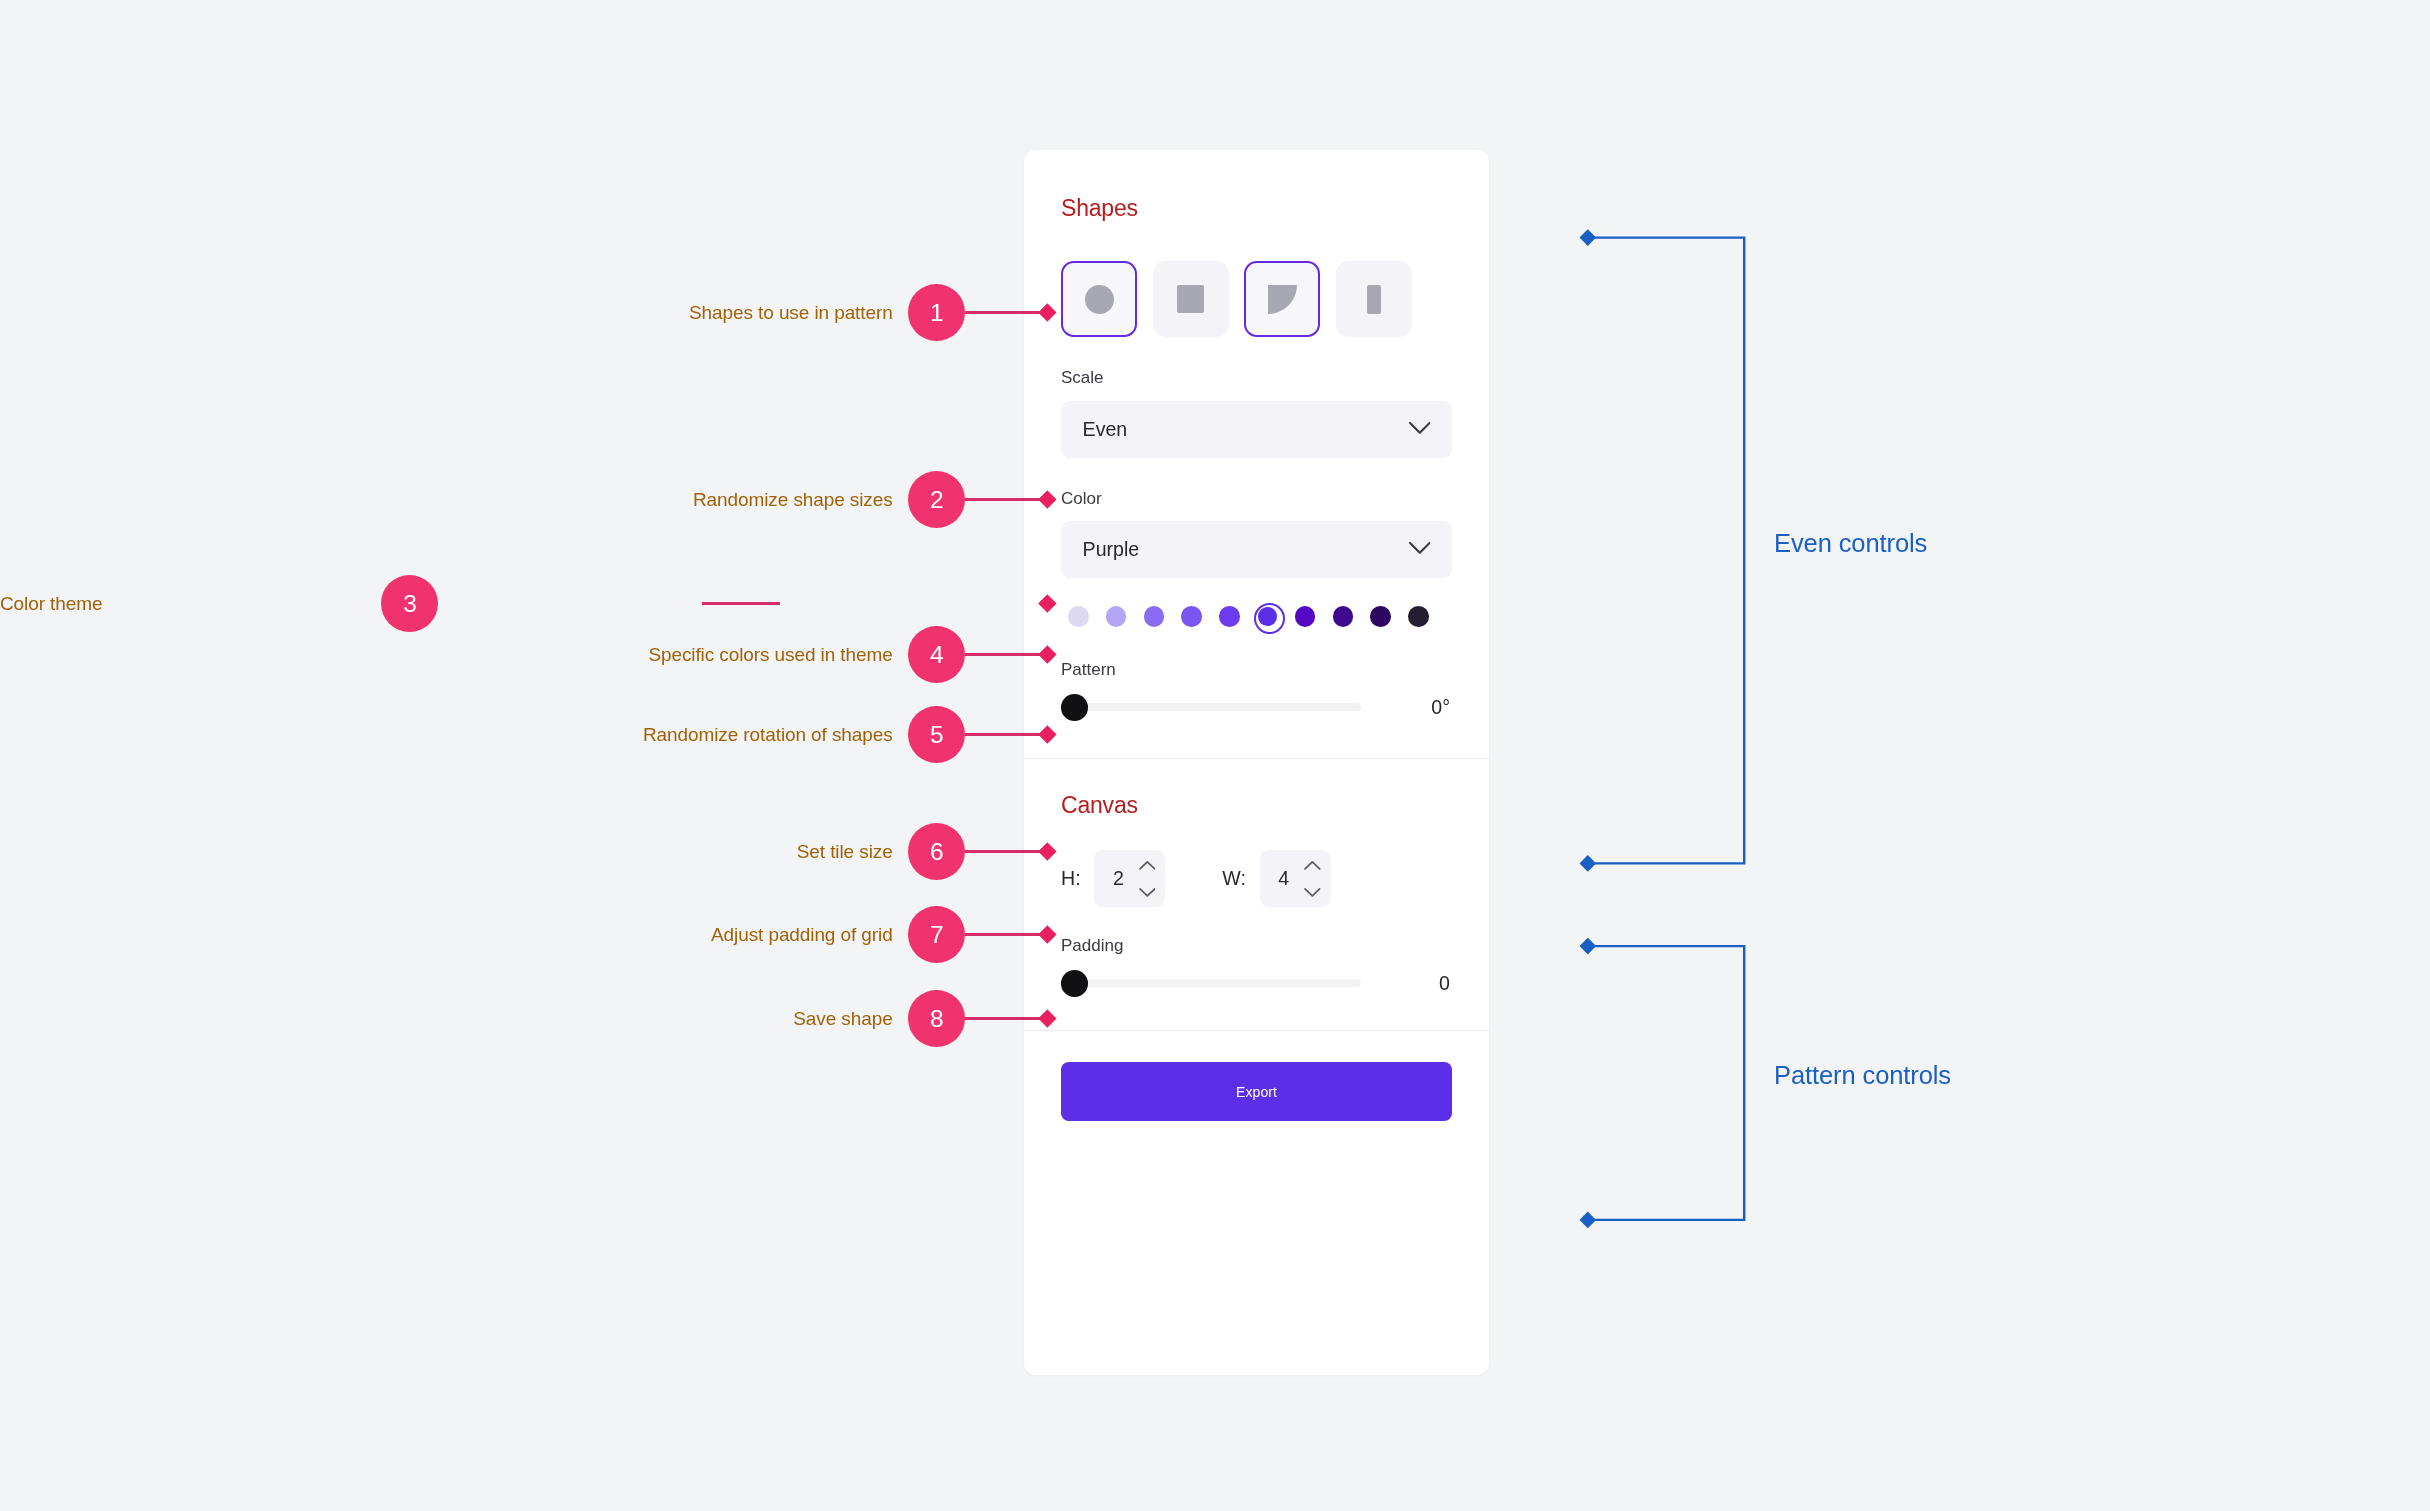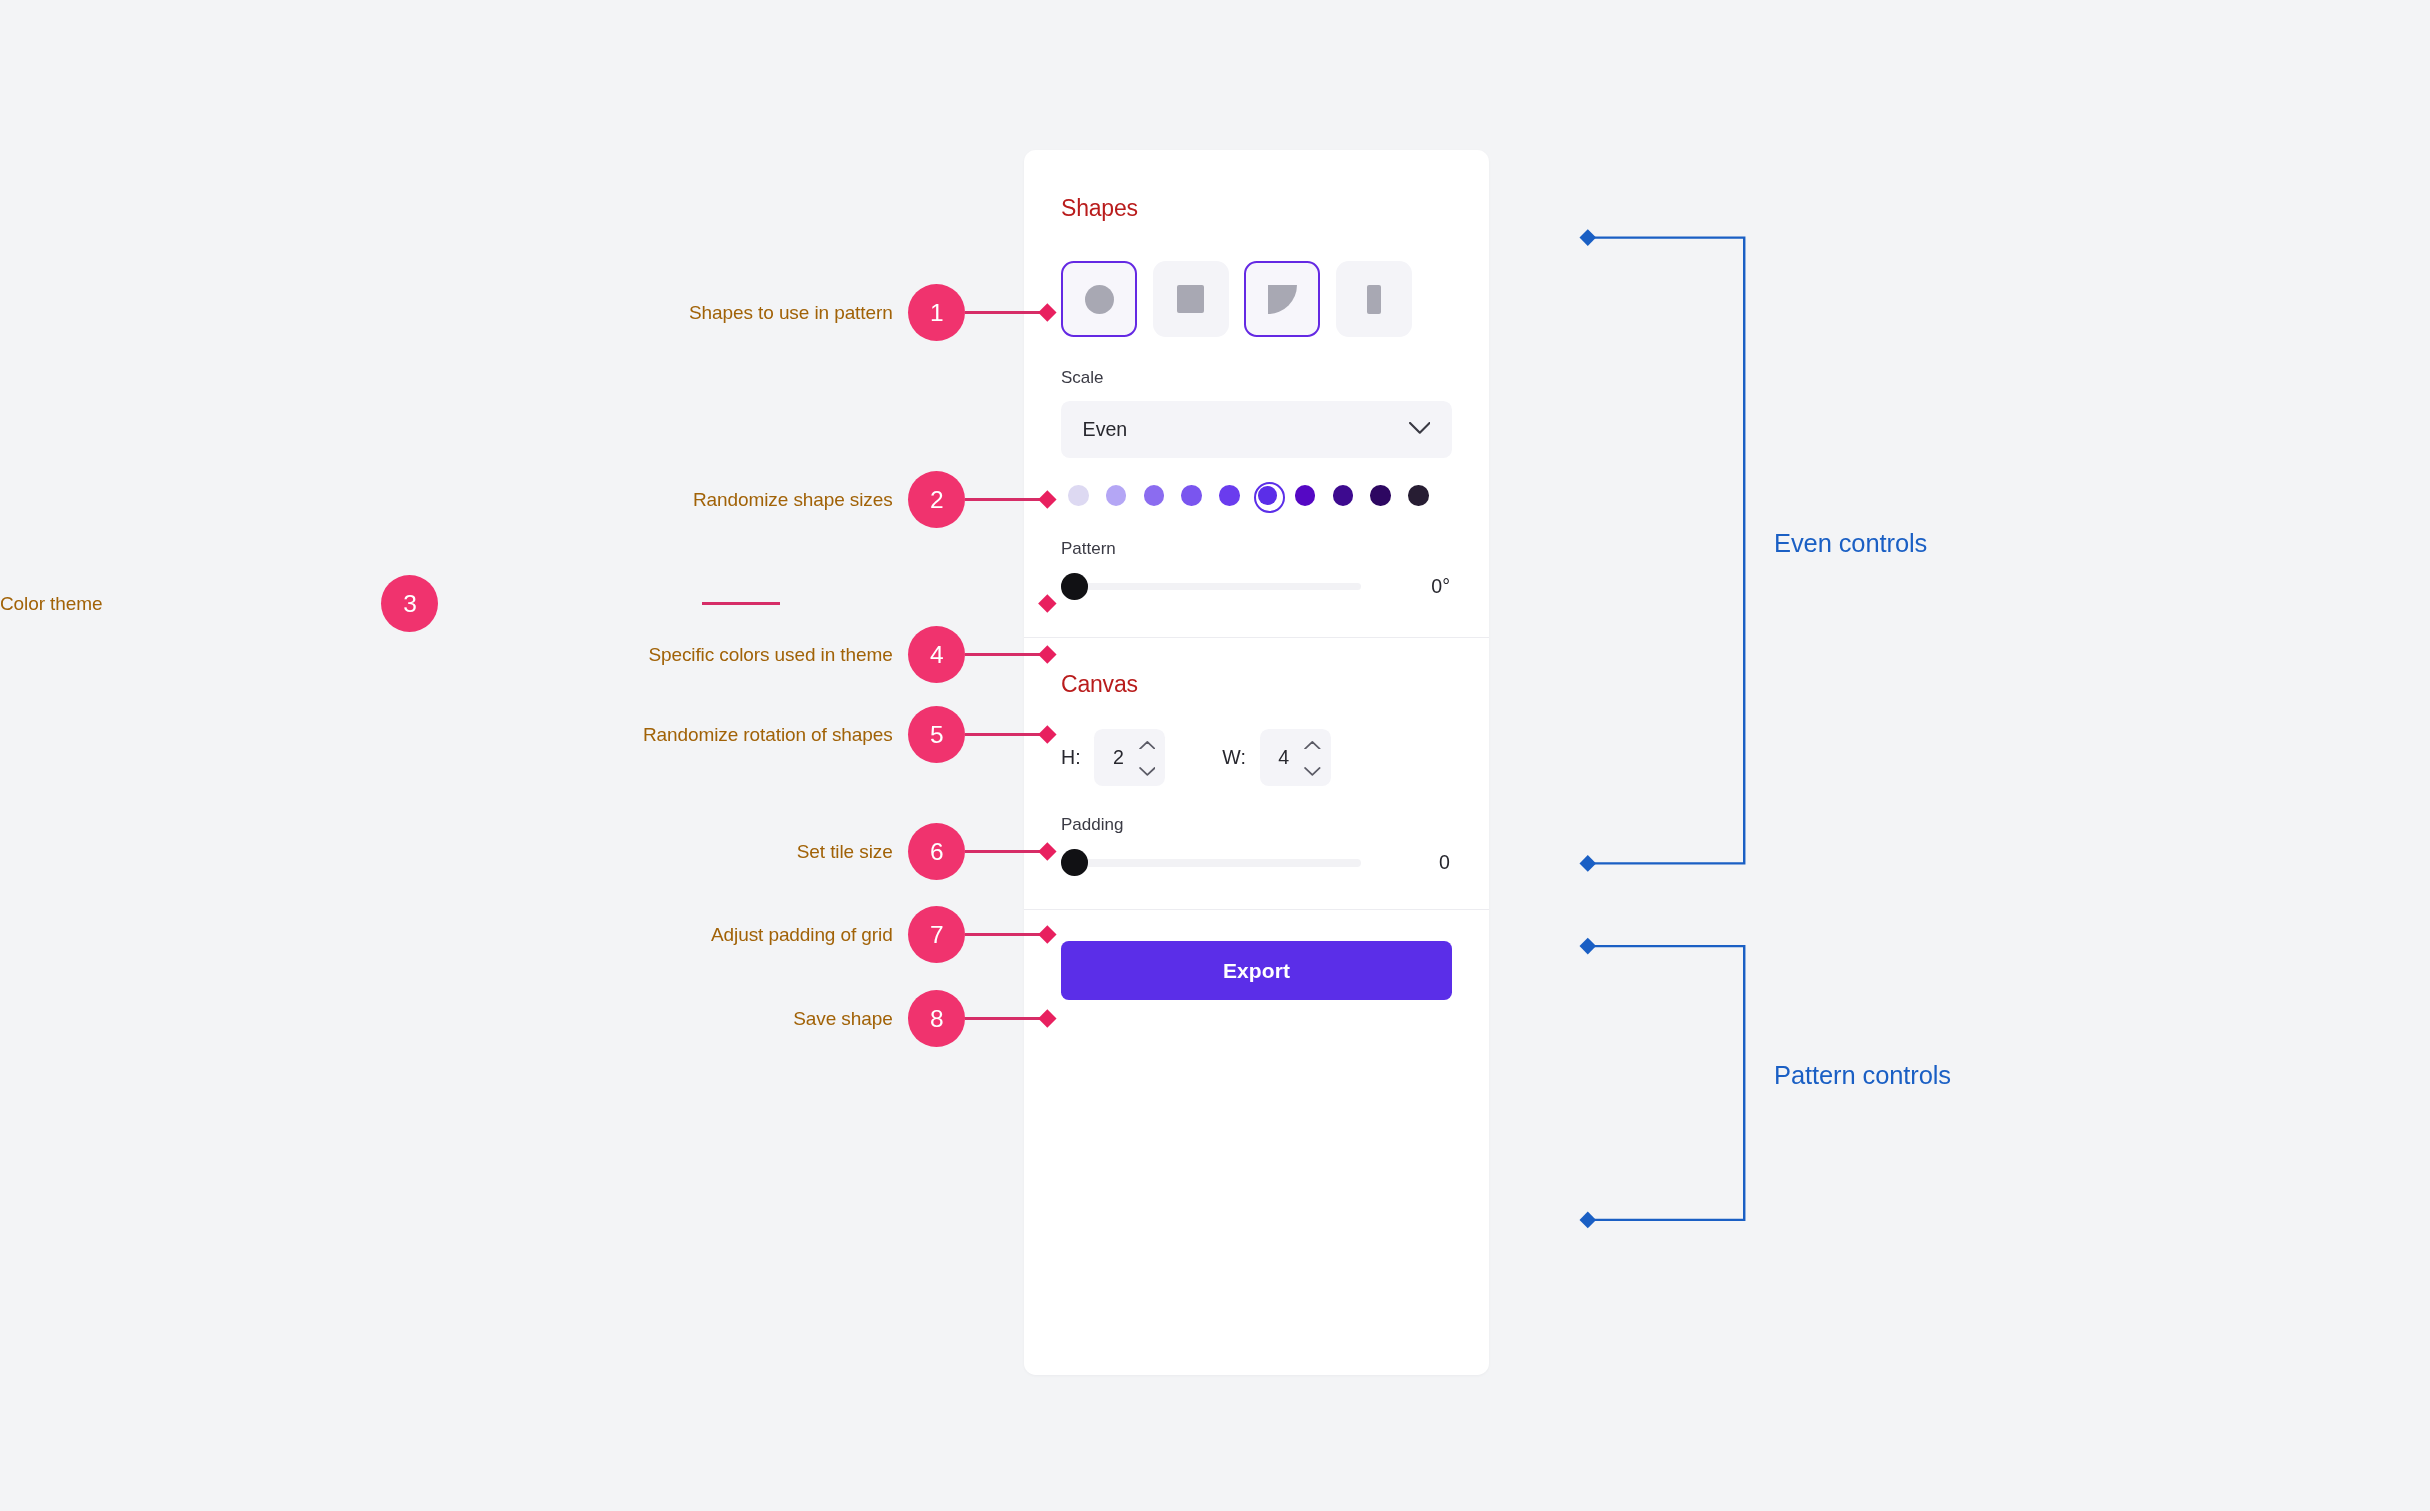--- a/index.html
+++ b/index.html
@@ -184,22 +184,22 @@
   .spacer-dim { width: 57px; }
 
   
   .export-btn {
     width: 100%;
     height: 59px;
     background: #5b2ee8;
     border-radius: 7.8px;
     border: none;
     color: #ffffff;
-    font-size: 21px;
-    font-weight: bold;
+    font-size: 14px;
+    font-weight: normal;
     font-family: "Liberation Sans", sans-serif;
     letter-spacing: 0.1px;
     cursor: pointer;
   }
 
   
   .anno {
     position: absolute;
     display: flex;
     align-items: center;
@@ -276,20 +276,31 @@
       <div class="select">
         <span class="select-value">Even</span>
         <span class="chev">
           <svg width="21.6" height="12.7" viewBox="0 0 22 13">
             <path d="M1 1 L11 11 L21 1" fill="none" stroke="#3a3a44" stroke-width="2.2" stroke-linecap="round" stroke-linejoin="round"></path>
           </svg>
         </span>
       </div>
     </div>
 
+    <div class="select-wrap">
+      <div class="field-label">Color</div>
+      <div class="select">
+        <span class="select-value">Purple</span>
+        <span class="chev">
+          <svg width="21.6" height="12.7" viewBox="0 0 22 13">
+            <path d="M1 1 L11 11 L21 1" fill="none" stroke="#3a3a44" stroke-width="2.2" stroke-linecap="round" stroke-linejoin="round"></path>
+          </svg>
+        </span>
+      </div>
+    </div>
 
     <div class="swatches" id="swatches">
         <div class="swatch-slot">
           <span class="swatch" style="background: rgb(221, 217, 242);"></span>
         </div>
         <div class="swatch-slot">
           <span class="swatch" style="background: rgb(180, 166, 245);"></span>
         </div>
         <div class="swatch-slot">
           <span class="swatch" style="background: rgb(139, 108, 240);"></span>

